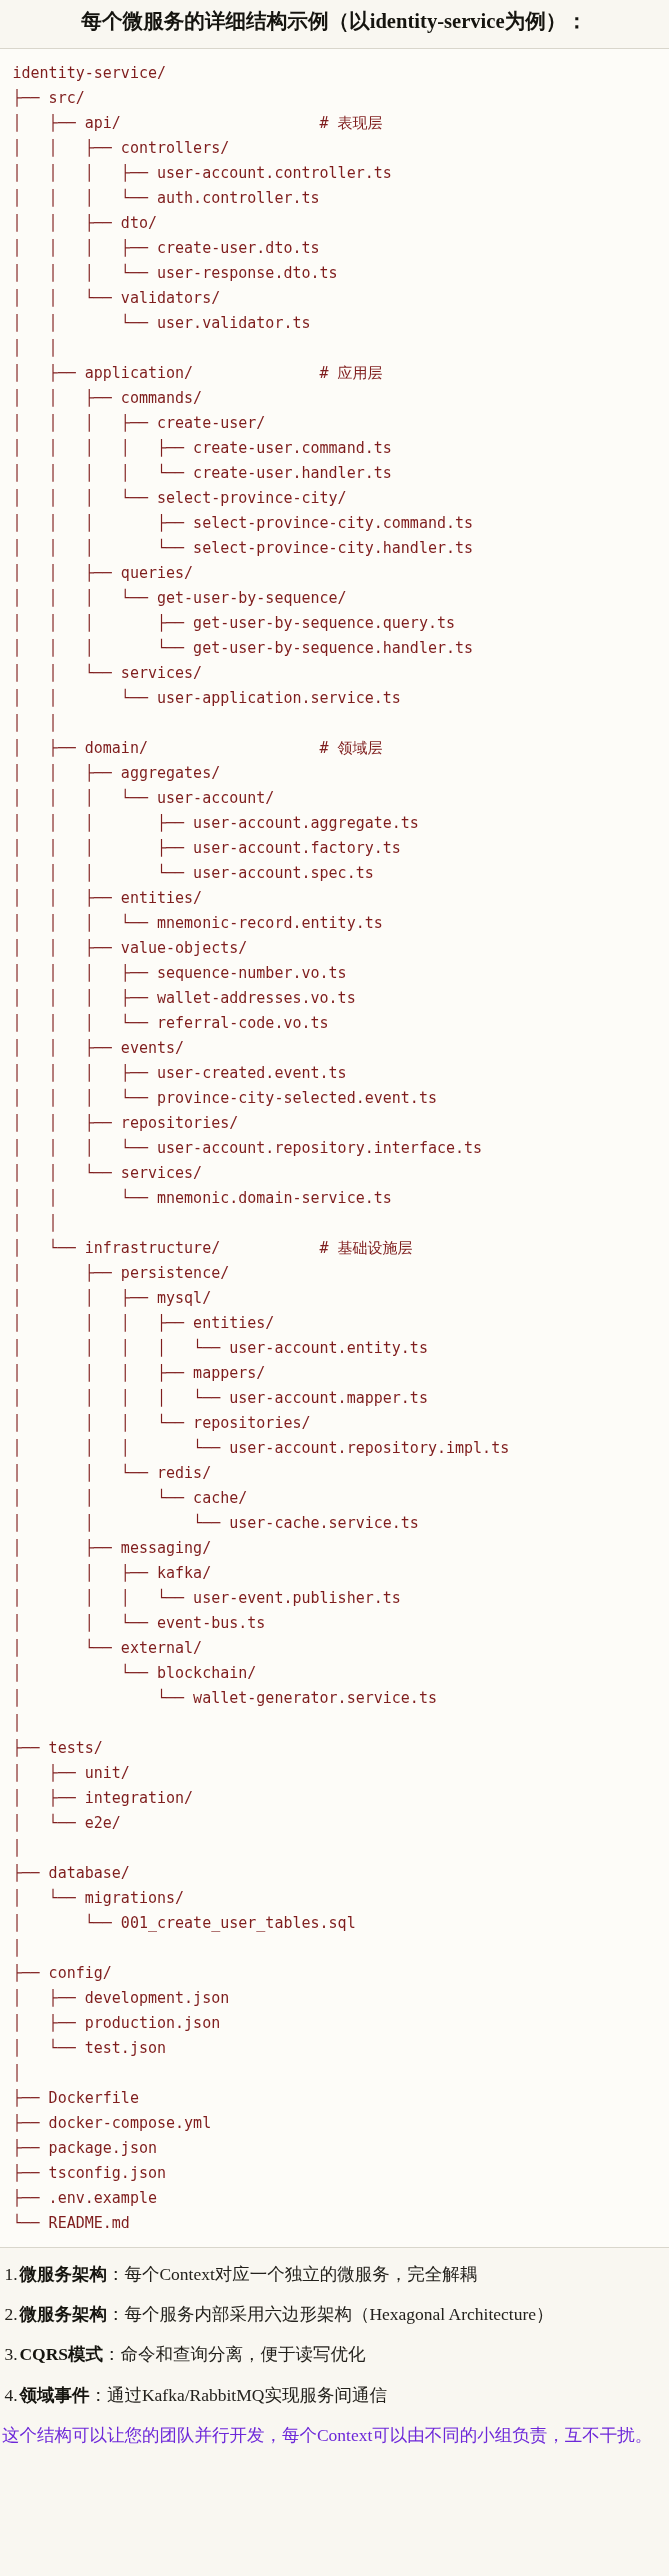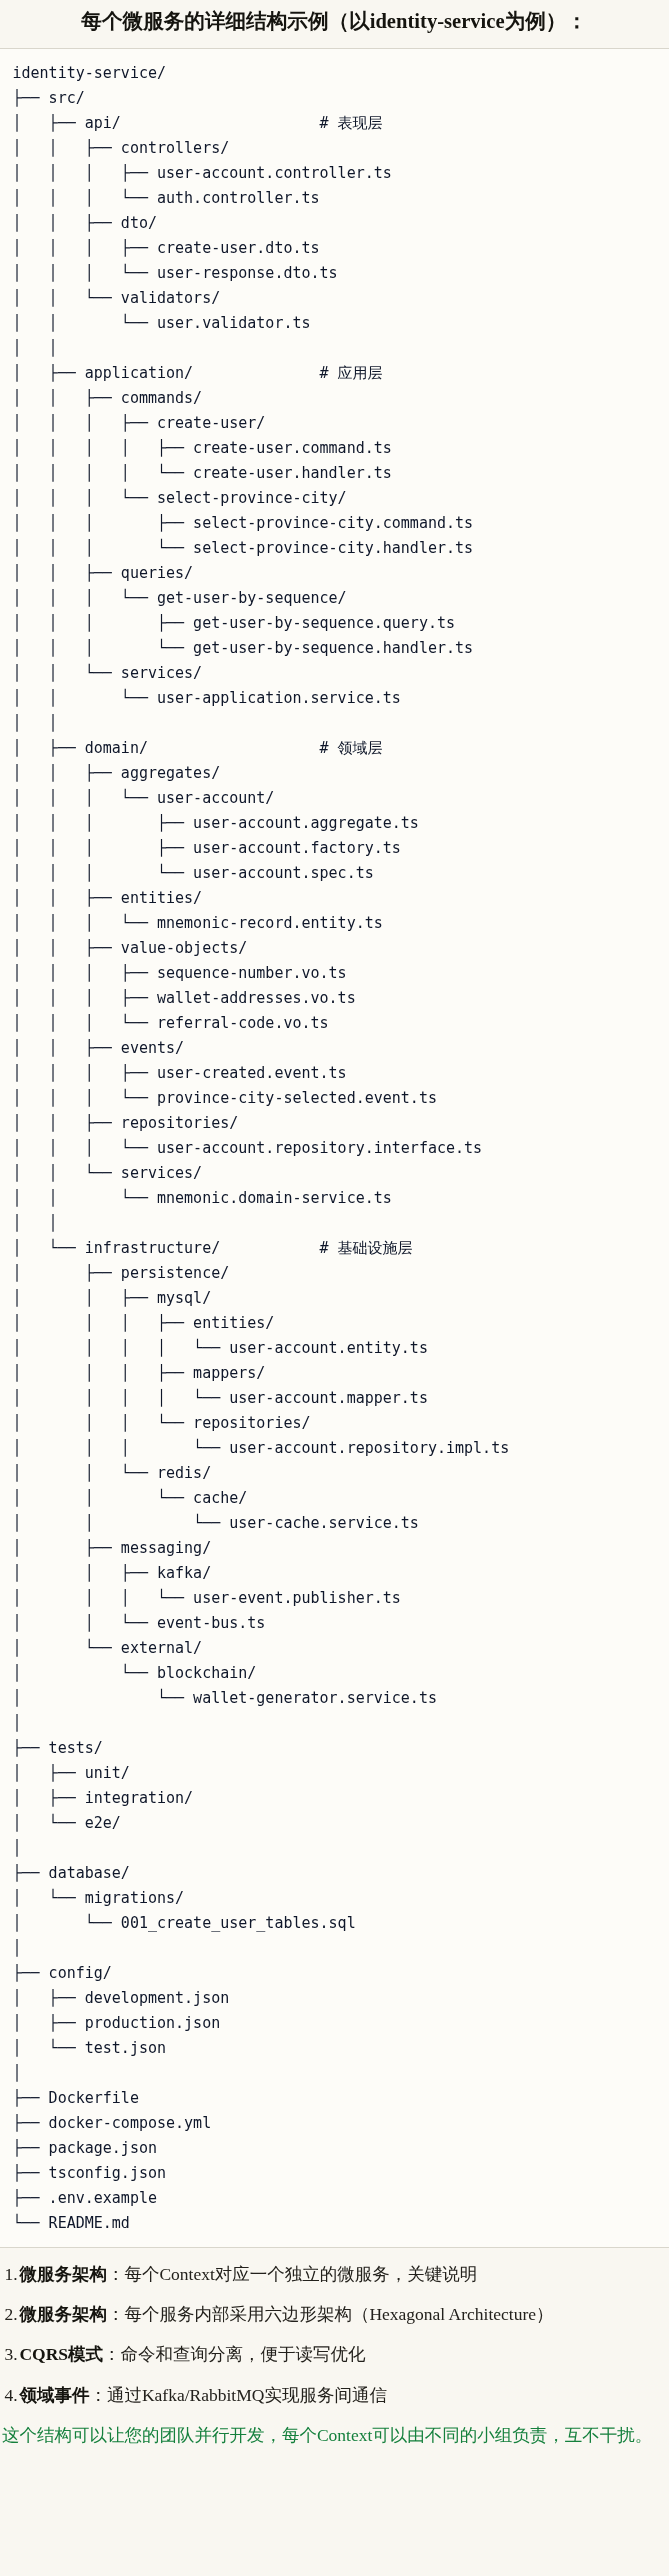--- a/index.html
+++ b/index.html
@@ -26,21 +26,21 @@
     border-top: 0.6px solid #d9d6cc;
     border-bottom: 0.6px solid #d9d6cc;
     padding: 12px 5px 10.6px 12.5px;
     overflow: hidden;
   }
   .code-block pre {
     margin: 0;
     font-family: "DejaVu Sans Mono", monospace;
     font-size: 15px;
     line-height: 25px;
-    color: #0f172a;
+    color: #7f1d1d;
     white-space: pre;
   }
   .notes {
     padding: 0 5px 8.8px 4.4px;
   }
   .notes-heading {
     margin: 19px 0 0 0;
     font-size: 19.4px;
     line-height: 26px;
     font-weight: bold;
@@ -52,21 +52,21 @@
     line-height: 24px;
     margin-bottom: 16.3px;
     color: #23211c;
   }
   .note-num { margin-right: 1.9px; }
   .note-label { font-weight: bold; color: #15140f; }
   .closing-paragraph {
     margin: 2.5px 0 0 -2.5px;
     font-size: 17.5px;
     line-height: 25px;
-    color: #15803d;
+    color: #6d28d9;
   }
 </style>
 </head>
 <body>
 
 <h1 class="page-title">每个微服务的详细结构示例（以identity-service为例）：</h1>
 
 <div class="code-block">
   <pre>identity-service/
 ├── src/
@@ -153,21 +153,21 @@
 ├── docker-compose.yml
 ├── package.json
 ├── tsconfig.json
 ├── .env.example
 └── README.md</pre>
 </div>
 
 <div class="notes">
 
   <div class="note-list">
-    <div class="note-item"><span class="note-num">1.</span><span class="note-label">微服务架构</span><span class="note-text">：每个Context对应一个独立的微服务，关键说明</span></div>
+    <div class="note-item"><span class="note-num">1.</span><span class="note-label">微服务架构</span><span class="note-text">：每个Context对应一个独立的微服务，完全解耦</span></div>
     <div class="note-item"><span class="note-num">2.</span><span class="note-label">微服务架构</span><span class="note-text">：每个服务内部采用六边形架构（Hexagonal Architecture）</span></div>
     <div class="note-item"><span class="note-num">3.</span><span class="note-label">CQRS模式</span><span class="note-text">：命令和查询分离，便于读写优化</span></div>
     <div class="note-item"><span class="note-num">4.</span><span class="note-label">领域事件</span><span class="note-text">：通过Kafka/RabbitMQ实现服务间通信</span></div>
   </div>
 
   <p class="closing-paragraph">这个结构可以让您的团队并行开发，每个Context可以由不同的小组负责，互不干扰。</p>
 </div>
 
 
 </body></html>

